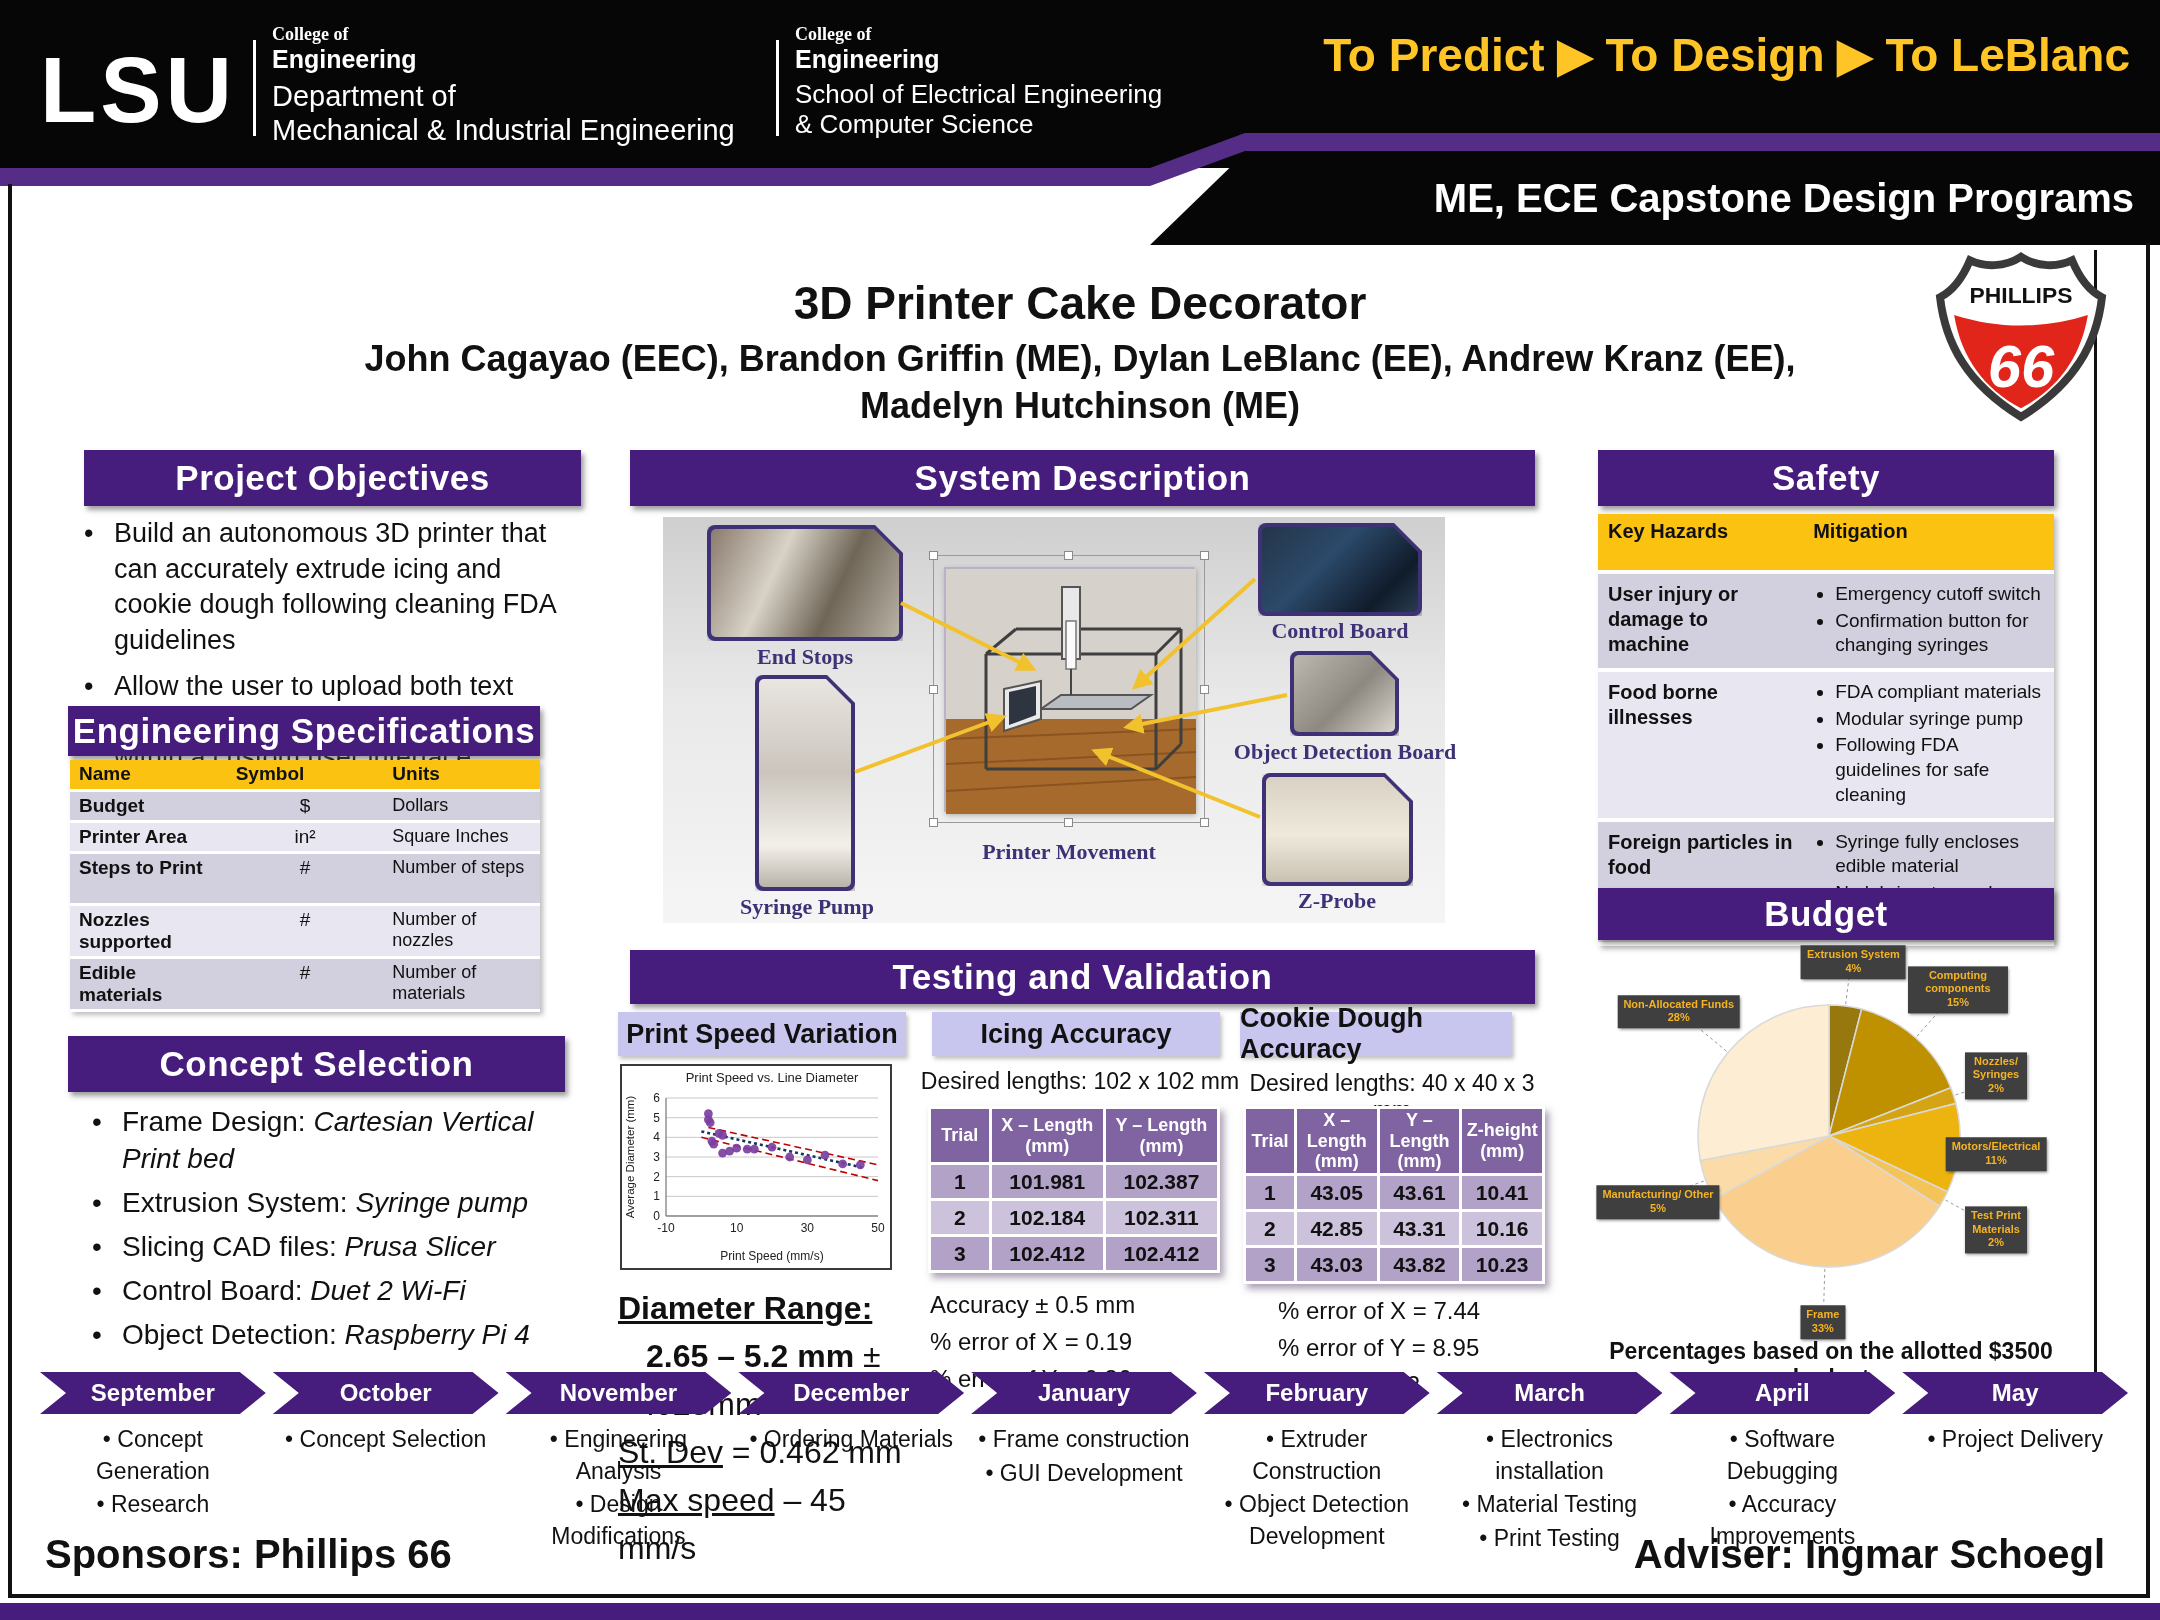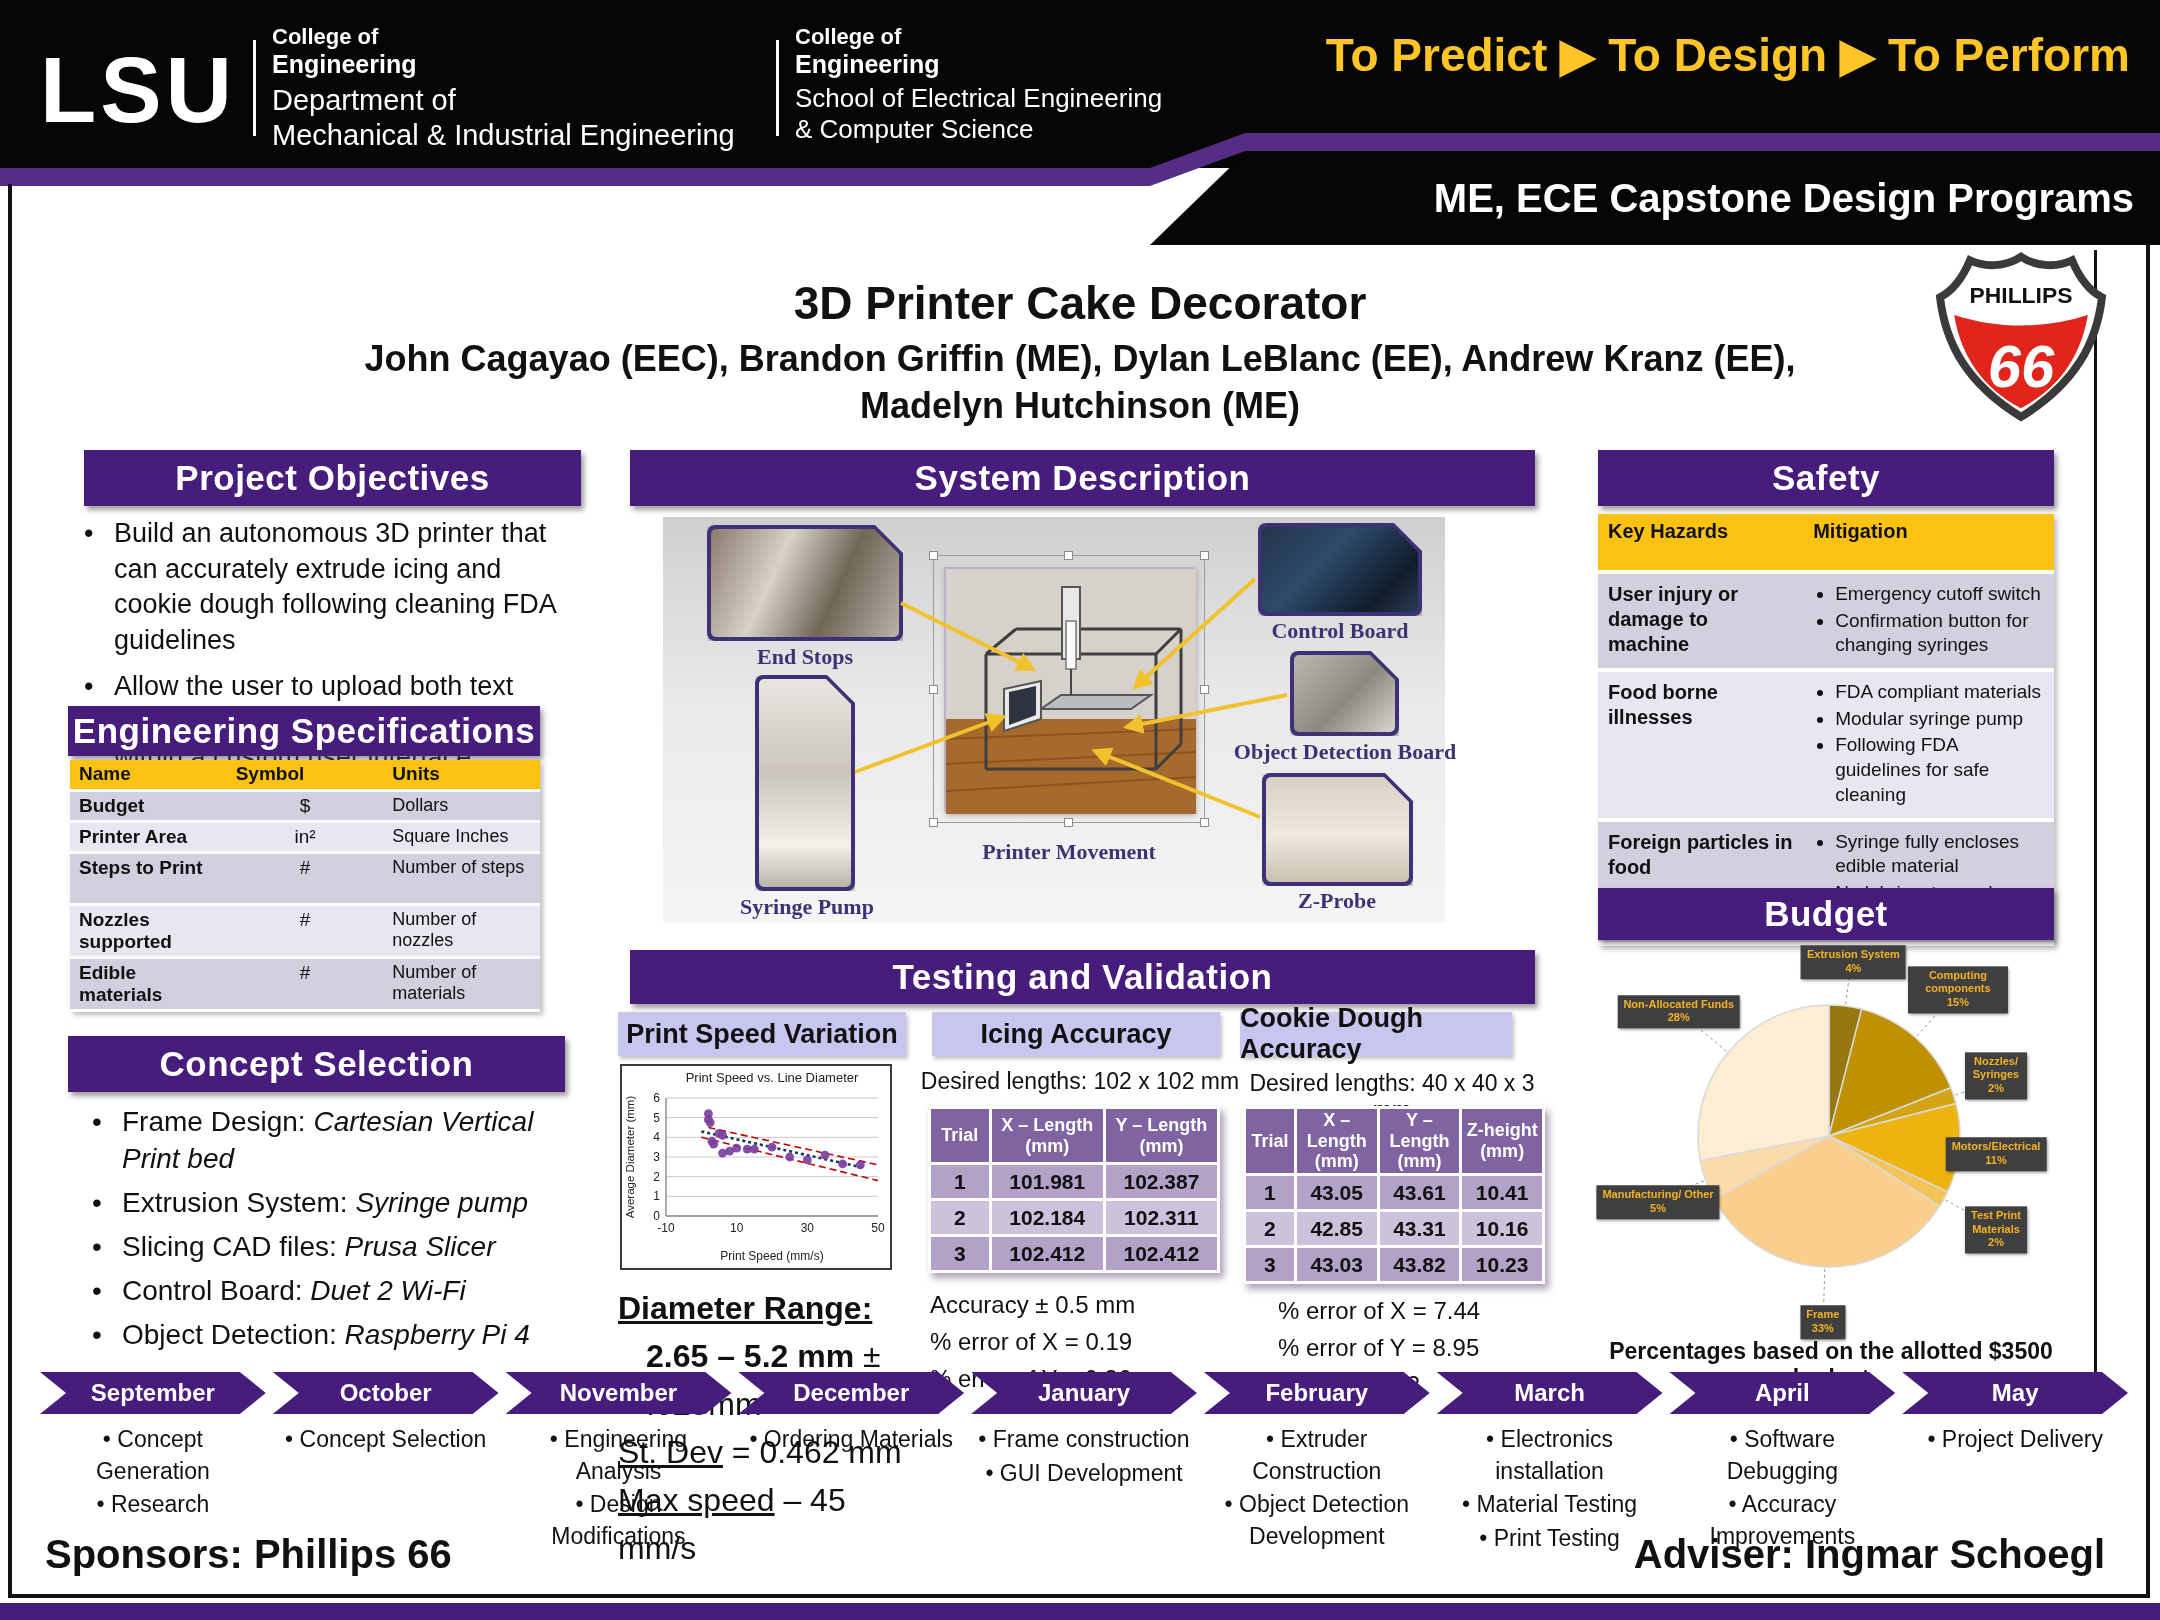--- a/index.html
+++ b/index.html
@@ -7,21 +7,21 @@
        font-family:"Liberation Sans",sans-serif;overflow:hidden;color:#111;}
   [data-name]{box-sizing:border-box;}
 
   
   .hdr-black{position:absolute;left:0;top:0;width:2160px;height:168px;background:#060606;}
   .lsu{position:absolute;left:40px;top:38px;font-size:92px;font-weight:800;color:#fff;letter-spacing:4px;}
   .hdr-div{position:absolute;top:40px;width:3px;height:96px;background:#fff;}
   .d1{left:253px;} .d2{left:776px;}
   .college{position:absolute;top:24px;color:#fff;line-height:1.18;}
   .c1{left:272px;} .c2{left:795px;}
-  .college .co{font-size:22px;font-weight:700;}
+  .college .co{font-size:18px;font-weight:700;font-family:Liberation Serif, serif;}
   .college .eng{font-size:25px;font-weight:700;margin-bottom:4px;}
   .college .dept{font-size:29px;font-weight:500;}
   .c2 .dept{font-size:26px;}
   .motto{position:absolute;right:30px;top:28px;font-size:46px;font-weight:700;color:var(--gold,#FFC425);}
   .hdr-stripe{position:absolute;left:0;top:133px;width:2160px;height:53px;background:var(--stripe,#552D87);
       clip-path:polygon(0 35px,1150px 35px,1245px 0,2160px 0,2160px 18px,1245px 18px,1150px 53px,0 53px);}
   .hdr-program-band{position:absolute;left:1150px;top:151px;width:1010px;height:94px;background:#060606;
       clip-path:polygon(97px 0,100% 0,100% 100%,0 100%);}
   .program{position:absolute;right:26px;top:0;height:94px;line-height:94px;color:#fff;font-size:40px;font-weight:700;}
 
@@ -168,21 +168,21 @@
     <div class="dept" data-name="department-line">Department of</div>
     <div class="dept" data-name="department-line">Mechanical &amp; Industrial Engineering</div>
   </div>
   <div class="hdr-div d2" data-name="header-divider"></div>
   <div class="college c2" data-name="college-ece-block">
     <div class="co" data-name="college-of-label">College of</div>
     <div class="eng" data-name="engineering-label">Engineering</div>
     <div class="dept" data-name="school-line">School of Electrical Engineering</div>
     <div class="dept" data-name="school-line">&amp; Computer Science</div>
   </div>
-  <div class="motto" data-name="motto-text">To Predict ▶ To Design ▶ To Perform</div>
+  <div class="motto" data-name="motto-text">To Predict ▶ To Design ▶ To LeBlanc</div>
 </div>
 <div class="hdr-stripe" data-name="header-purple-stripe"></div>
 <div class="hdr-program-band" data-name="program-band">
   <div class="program" data-name="program-title">ME, ECE Capstone Design Programs</div>
 </div>
 
 <div class="frame-left" data-name="poster-frame-left"></div>
 <div class="frame-right" data-name="poster-frame-right"></div>
 <div class="frame-bottom" data-name="poster-frame-bottom"></div>
 <div class="inner-divider" data-name="right-column-divider"></div>

